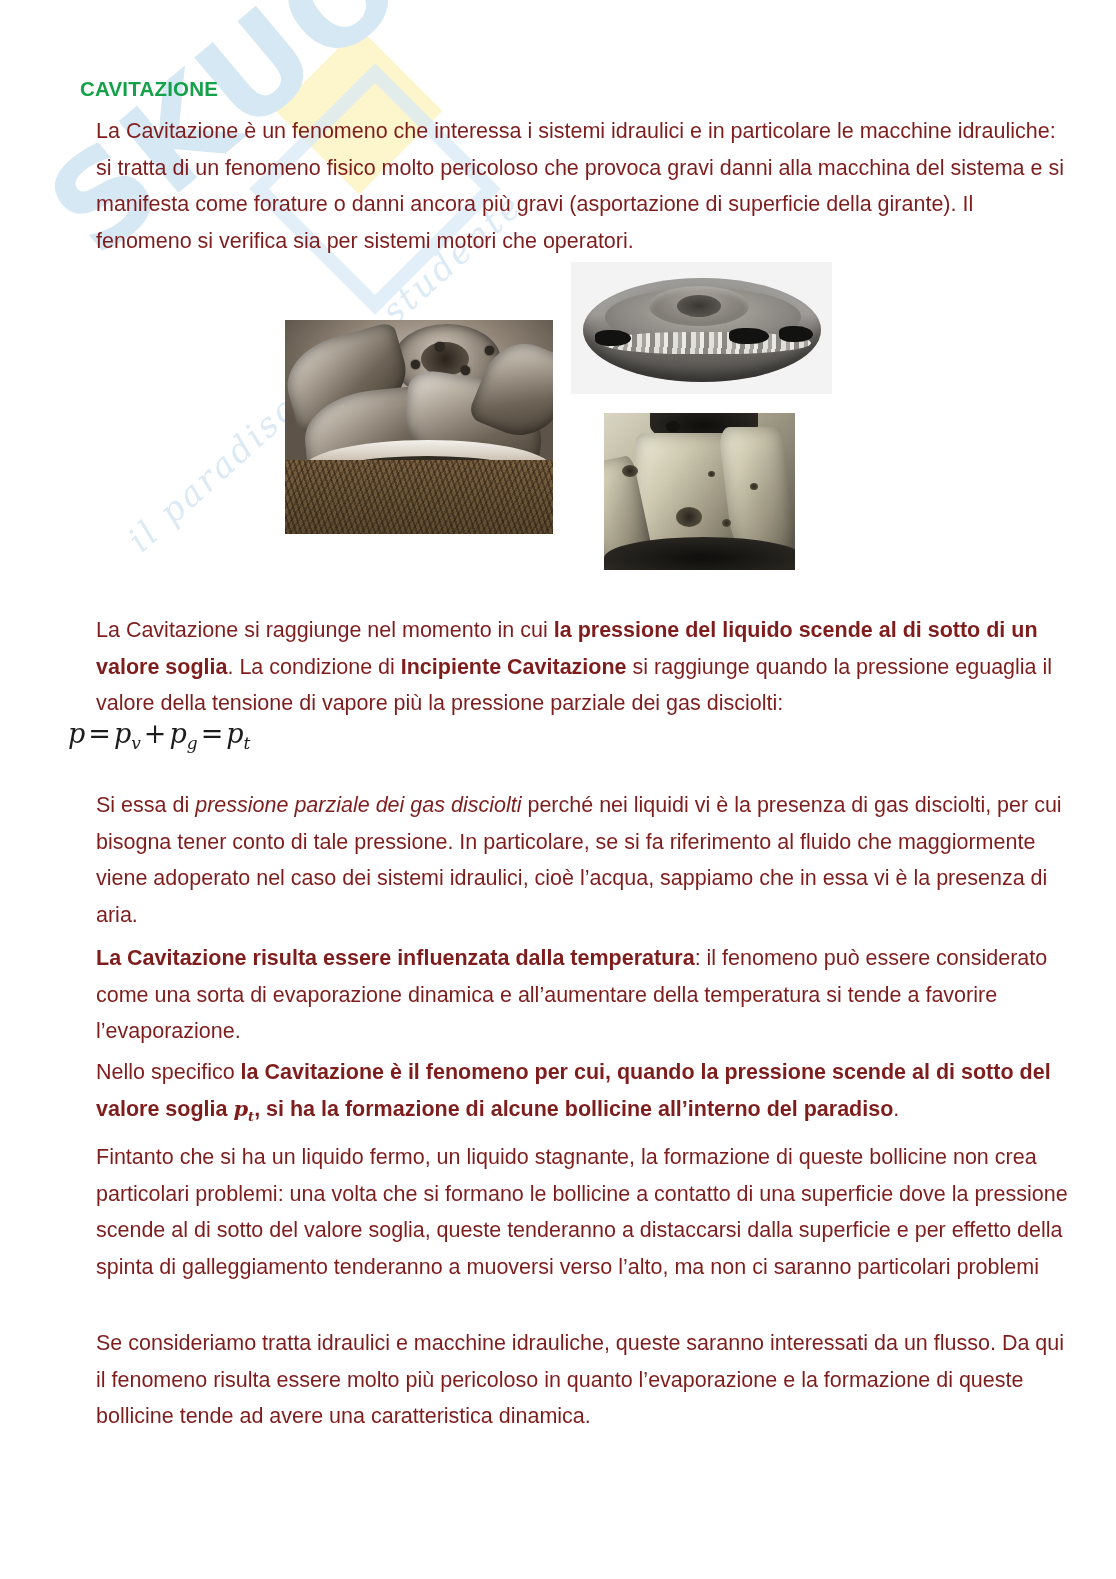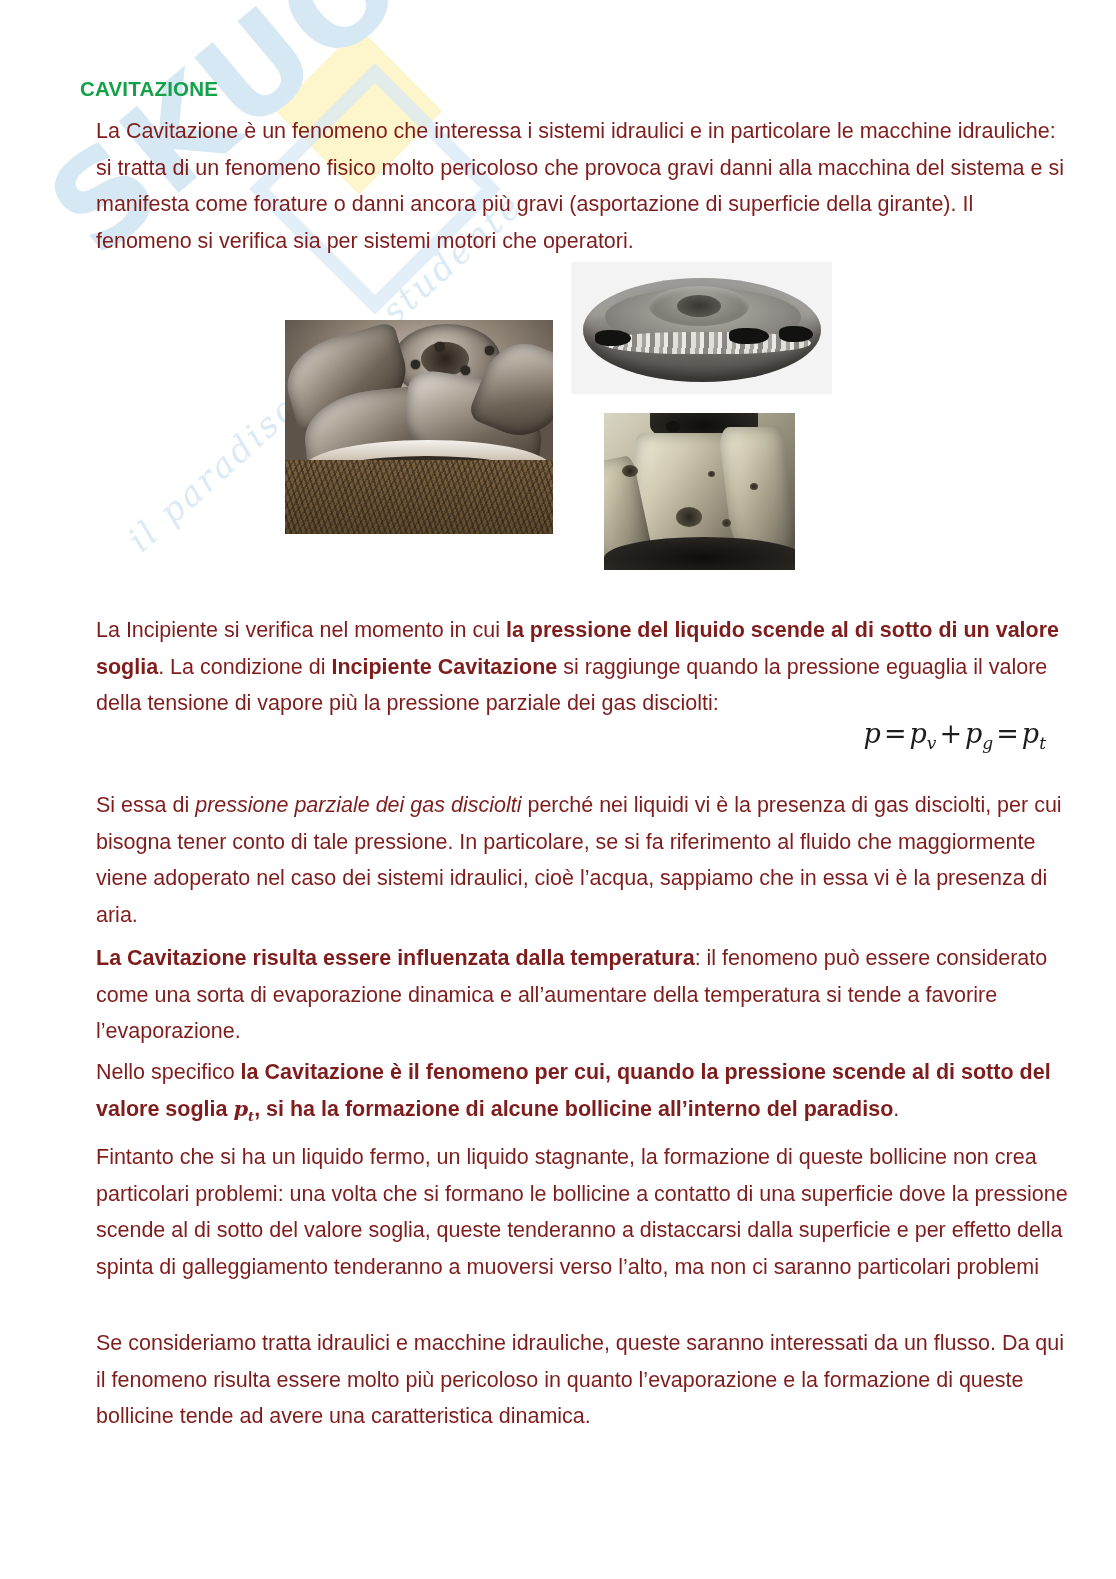--- a/index.html
+++ b/index.html
@@ -109,21 +109,21 @@
   }
 
   
   #p1 { top: 101px; }
   #p2 { top: 600px; }
   #formula {
     position: absolute;
     left: 68px;
     width: 978px;
     top: 718px;
-    text-align: right;
+    text-align: left;
     font-family: "DejaVu Serif", serif;
     font-style: italic;
     font-size: 27px;
     color: #1c1c1c;
   }
   #formula sub { font-size: 17px; font-style: italic; }
   #formula .op { font-style: normal; padding: 0 3px; }
   #p3 { top: 775px; }
   #p4 { top: 928px; }
   #p5 { top: 1042px; }
@@ -296,21 +296,21 @@
     <div class="pit" style="left:62px;top:8px;width:14px;height:11px;background:#14120f;"></div>
     <div class="pit" style="left:146px;top:70px;width:8px;height:7px;"></div>
   </div>
 
   <div id="content">
 
     <h1 class="doc-title">CAVITAZIONE</h1>
 
     <p class="para" id="p1">La Cavitazione è un fenomeno che interessa i sistemi idraulici e in particolare le macchine idrauliche: si tratta di un fenomeno fisico molto pericoloso che provoca gravi danni alla macchina del sistema e si manifesta come forature o danni ancora più gravi (asportazione di superficie della girante). Il fenomeno si verifica sia per sistemi motori che operatori.</p>
 
-    <p class="para" id="p2"><span>La Incipiente si verifica nel momento in cui </span><b>la pressione del liquido scende al di sotto di un valore soglia</b><span>. La condizione di </span><b>Incipiente Cavitazione</b><span> si raggiunge quando la pressione eguaglia il valore della tensione di vapore più la pressione parziale dei gas disciolti:</span></p>
+    <p class="para" id="p2"><span>La Cavitazione si raggiunge nel momento in cui </span><b>la pressione del liquido scende al di sotto di un valore soglia</b><span>. La condizione di </span><b>Incipiente Cavitazione</b><span> si raggiunge quando la pressione eguaglia il valore della tensione di vapore più la pressione parziale dei gas disciolti:</span></p>
 
     <div id="formula"><span>p</span><span class="op">=</span><span>p</span><sub>v</sub><span class="op">+</span><span>p</span><sub>g</sub><span class="op">=</span><span>p</span><sub>t</sub></div>
 
     <p class="para" id="p3"><span>Si essa di </span><i>pressione parziale dei gas disciolti</i><span> perché nei liquidi vi è la presenza di gas disciolti, per cui bisogna tener conto di tale pressione. In particolare, se si fa riferimento al fluido che maggiormente viene adoperato nel caso dei sistemi idraulici, cioè l’acqua, sappiamo che in essa vi è la presenza di aria.</span></p>
 
     <p class="para" id="p4"><b>La Cavitazione risulta essere influenzata dalla temperatura</b><span>: il fenomeno può essere considerato come una sorta di evaporazione dinamica e all’aumentare della temperatura si tende a favorire l’evaporazione.</span></p>
 
     <p class="para" id="p5"><span>Nello specifico </span><b>la Cavitazione è il fenomeno per cui, quando la pressione scende al di sotto del valore soglia </b><b class="mathin"><span>p</span><sub>t</sub></b><b>, si ha la formazione di alcune bollicine all’interno del paradiso</b><span>.</span></p>
 
     <p class="para" id="p6">Fintanto che si ha un liquido fermo, un liquido stagnante, la formazione di queste bollicine non crea particolari problemi: una volta che si formano le bollicine a contatto di una superficie dove la pressione scende al di sotto del valore soglia, queste tenderanno a distaccarsi dalla superficie e per effetto della spinta di galleggiamento tenderanno a muoversi verso l’alto, ma non ci saranno particolari problemi</p>

